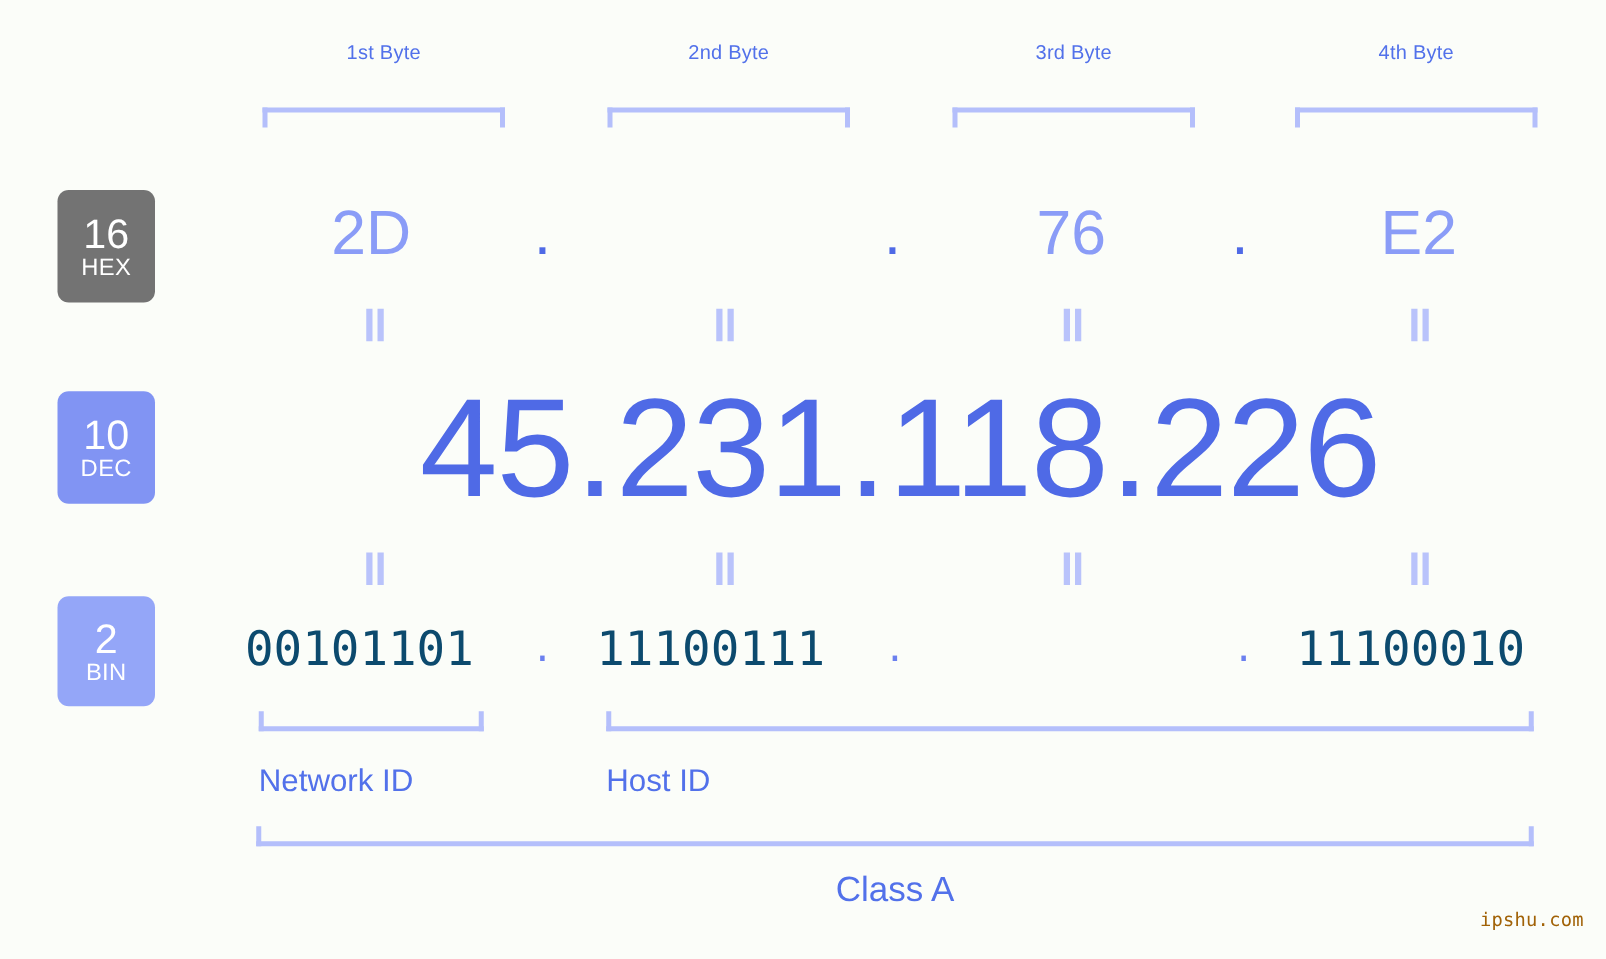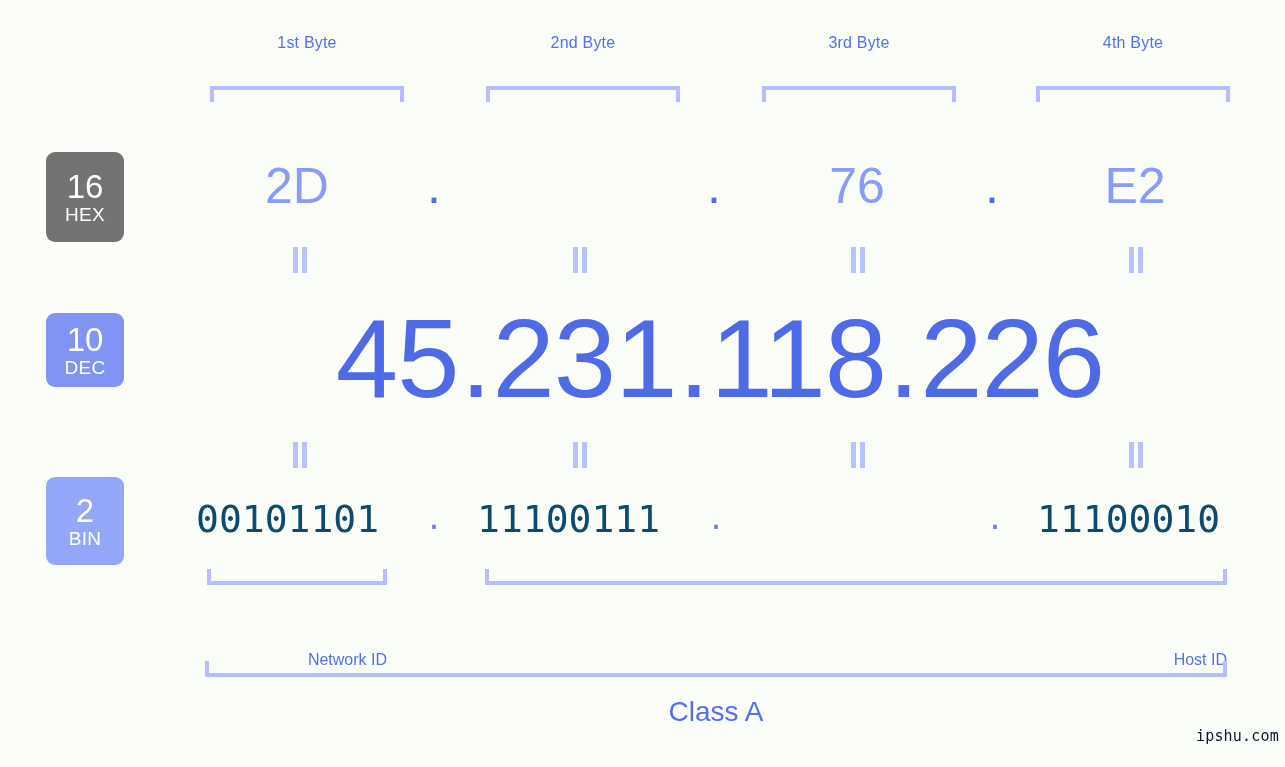--- a/index.html
+++ b/index.html
@@ -69,21 +69,21 @@
     line-height: 34px;
     font-weight: 400;
   }
   .badge .nm {
     font-size: 19px;
     line-height: 21px;
     font-weight: 400;
     letter-spacing: 0.3px;
   }
   .badge-hex { top: 152px; height: 90px; background: #737373; }
-  .badge-dec { top: 313px; height: 74px; background: #8194f3; }
+  .badge-dec { top: 313px; height: 90px; background: #8194f3; }
   .badge-bin { top: 477px; height: 88px; background: #94a6f8; }
 
   
   .hex-val {
     position: absolute;
     top: 155px;
     text-align: center;
     font-size: 50px;
     line-height: 62px;
     color: #8a9cf7;
@@ -152,45 +152,44 @@
     height: 26px;
     background: #b9c3fb;
     display: block;
   }
   .eqmark i:nth-child(1) { left: 4px; }
   .eqmark i:nth-child(2) { left: 13px; }
 
   
   .section-label {
     position: absolute;
-    text-align: right;
-    font-size: 16px;
+    text-align: left;
+    font-size: 25px;
     color: #5271ea;
     white-space: nowrap;
-    margin-top: 40px;
   }
   .class-label {
     position: absolute;
     top: 696px;
     left: 205px;
     width: 1022px;
     text-align: center;
     font-size: 28px;
     color: #5271ea;
     white-space: nowrap;
   }
 
   
   .watermark {
     position: absolute;
-    right: 6px;
+    right: 18px;
     bottom: 22px;
     font-family: "DejaVu Sans Mono", monospace;
     font-size: 15px;
-    color: #0f172a;
+    color: #a16207;
     letter-spacing: 0.2px;
   }
 </style>
 </head>
 <body>
 
 <div class="canvas">
 
   <div class="byte-header" style="left:210px; width:194px;">1st Byte</div>
   <div class="byte-header" style="left:486px; width:194px;">2nd Byte</div>

